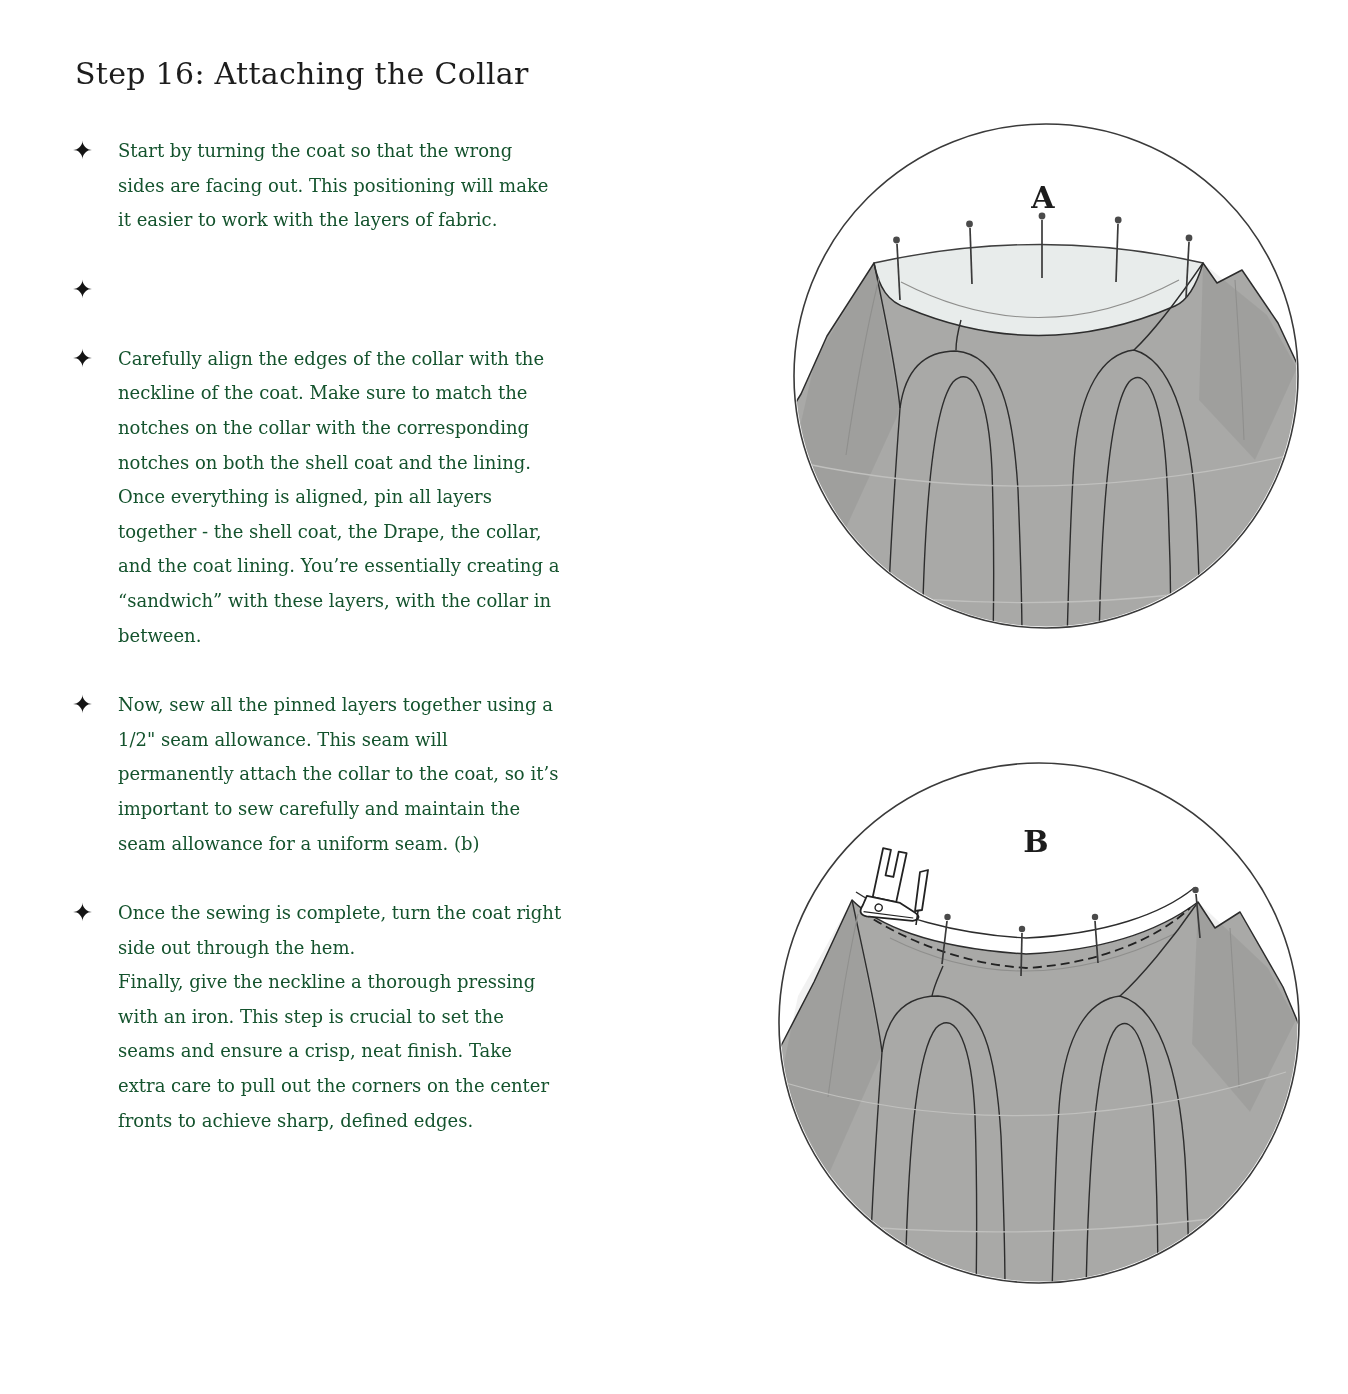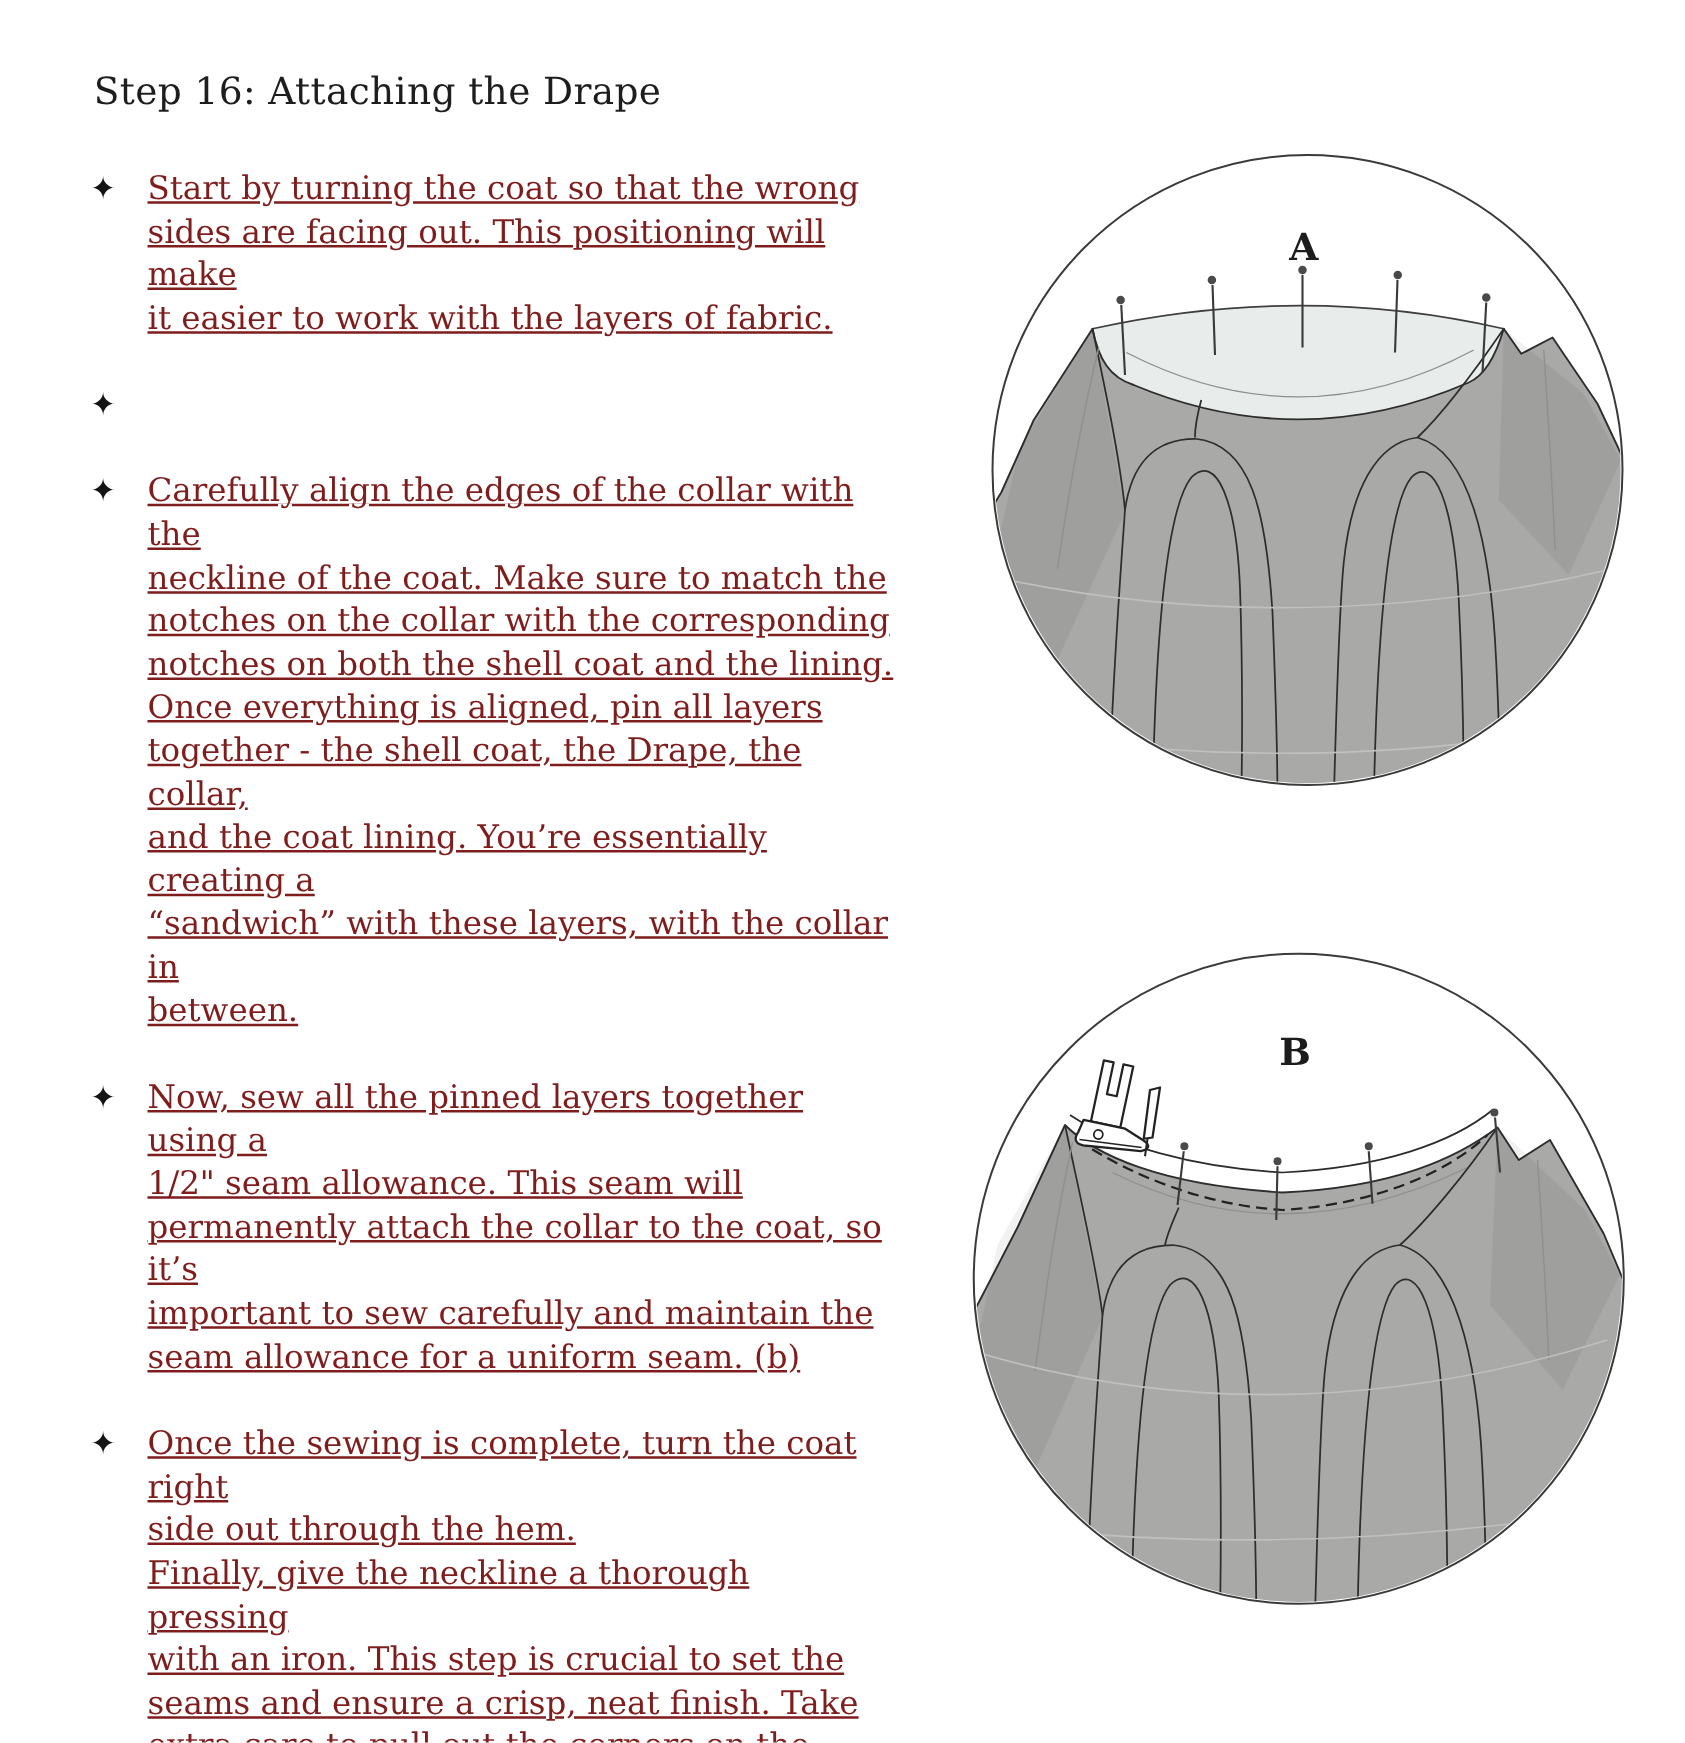--- a/index.html
+++ b/index.html
@@ -19,23 +19,22 @@
     position:absolute;left:72px;top:134px;width:648px;
     list-style:none;margin:0;padding:0;
   }
   li.bullet{display:flex;margin:0 0 35px 0;}
   .star{
     flex:0 0 46px;width:46px;
     font-family:"DejaVu Sans","Liberation Sans",sans-serif;
     font-size:25px;line-height:34px;color:#141414;
   }
   .btext{
-    margin:0;font-size:26px;line-height:34.6px;color:#7f1d1d;
+    margin:0;font-size:18px;line-height:34.6px;color:#14532d;
     white-space:pre-line;
-    text-decoration:underline;
   }
   .figure{position:absolute;}
   .fig-a{left:785px;top:110px;}
   .fig-b{left:768px;top:752px;}
   .circle-frame{fill:#ffffff;stroke:#3a3a3a;stroke-width:1.6;}
   .coat{fill:#a9a9a7;stroke:#2d2d2d;stroke-width:1.5;stroke-linejoin:round;}
   .collar{fill:#e8eceb;stroke:#3f3f3f;stroke-width:1.4;}
   .seam{fill:none;stroke:#2d2d2d;stroke-width:1.4;}
   .seam-soft{fill:none;stroke:#8f8f8d;stroke-width:1.1;}
   .faint{fill:none;stroke:#c0c0be;stroke-width:1.3;}
@@ -45,21 +44,21 @@
   .stitch{fill:none;stroke:#222222;stroke-width:1.8;stroke-dasharray:9 5;}
   .metal{fill:#ffffff;stroke:#222222;stroke-width:1.8;stroke-linejoin:round;}
   .fig-label{
     font-family:"DejaVu Serif","Liberation Serif",serif;
     font-size:30px;font-weight:700;fill:#1c1c1c;text-anchor:middle;
   }
 </style>
 </head>
 <body>
 
-<h1 class="page-title">Step 16: Attaching the Drape</h1>
+<h1 class="page-title">Step 16: Attaching the Collar</h1>
 
 <ul class="bullets" id="bullet-list">
   <li class="bullet">
     <span class="star">✦</span>
     <p class="btext">Start by turning the coat so that the wrong
 sides are facing out. This positioning will make
 it easier to work with the layers of fabric.</p>
   </li>
 
   <li class="bullet">

